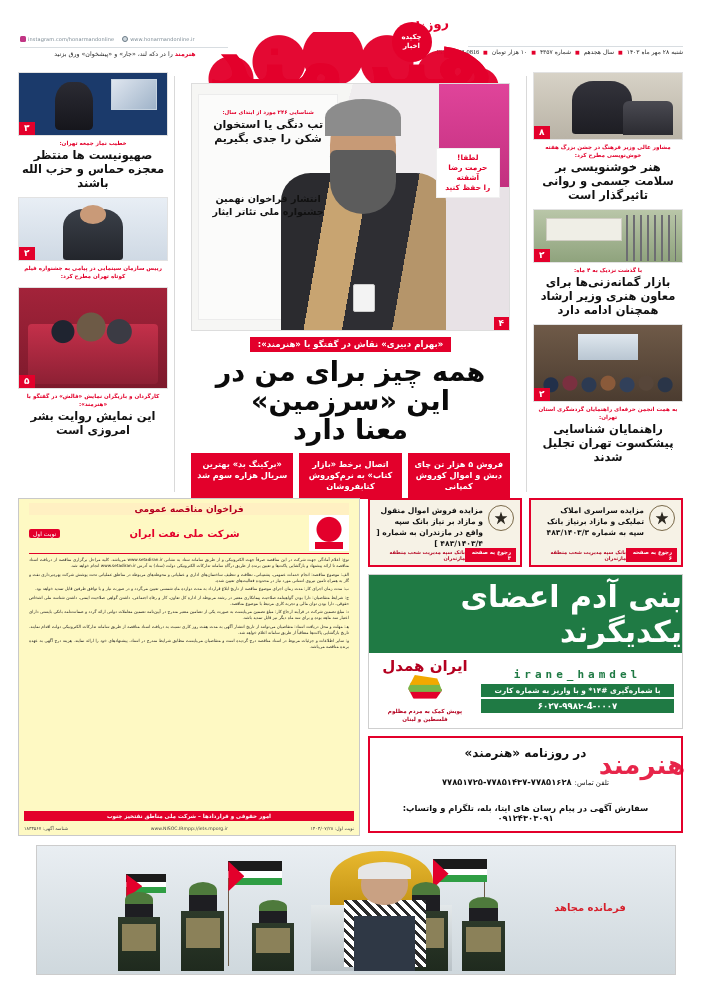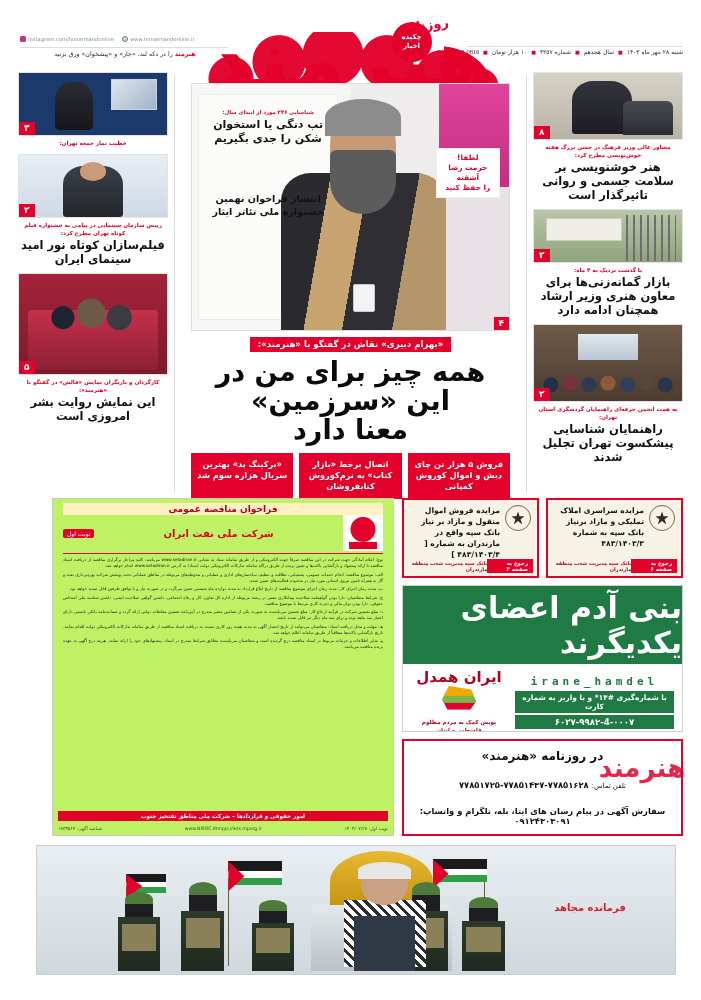--- a/index.html
+++ b/index.html
@@ -301,22 +301,22 @@
     font-size: 8.2px; font-weight: bold; line-height: 11px;
     text-align: center; padding: 6px 4px 7px;
   }
 
   
   .mid-section {
     position: absolute; top: 498px; left: 18px; width: 665px; height: 338px;
     display: flex; gap: 8px;
   }
   .tender-box {
-    width: 342px; border: 1px solid #c9c9c9; background: #bef264;
-    padding: 4px 10px; position: relative; overflow: hidden; margin-left: 34px;
+    width: 342px; border: 1px solid #c9c9c9; background: #fef9c3;
+    padding: 4px 10px; position: relative; overflow: hidden;
   }
   .tender-head {
     display: flex; justify-content: space-between; align-items: center;
     border-bottom: 1px solid #e3002b; padding-bottom: 2px; margin-bottom: 3px;
   }
   .tender-title { color: #e3002b; font-size: 10px; font-weight: bold; }
   .tender-round {
     background: #e3002b; color: #fff; font-size: 6px; padding: 1px 4px; border-radius: 2px;
   }
   .tender-logo {
@@ -638,29 +638,29 @@
     <div class="vdiv"></div>
 
     <div class="col-side">
 
       <div class="story">
         <div class="story-photo">
           <div class="ph img-friday"></div>
           <span class="pagebadge">۳</span>
         </div>
         <div class="kicker">خطیب نماز جمعه تهران:</div>
+        <div class="headline-s">صهیونیست ها منتظر معجزه حماس و حزب الله باشند</div>
       </div>
 
       <div class="story">
         <div class="story-photo">
           <div class="ph img-director"></div>
           <span class="pagebadge">۲</span>
         </div>
         <div class="kicker">رییس سازمان سینمایی در پیامی به جشنواره فیلم کوتاه تهران مطرح کرد:</div>
-        <div class="headline-s">فیلم‌سازان کوتاه نور امید سینمای ایران</div>
       </div>
 
       <div class="story">
         <div class="story-photo">
           <div class="ph img-theatre"></div>
           <span class="pagebadge">۵</span>
         </div>
         <div class="kicker">کارگردان و بازیگران نمایش «فالش» در گفتگو با «هنرمند»:</div>
         <div class="headline-s">این نمایش روایت بشر امروزی است</div>
       </div>

